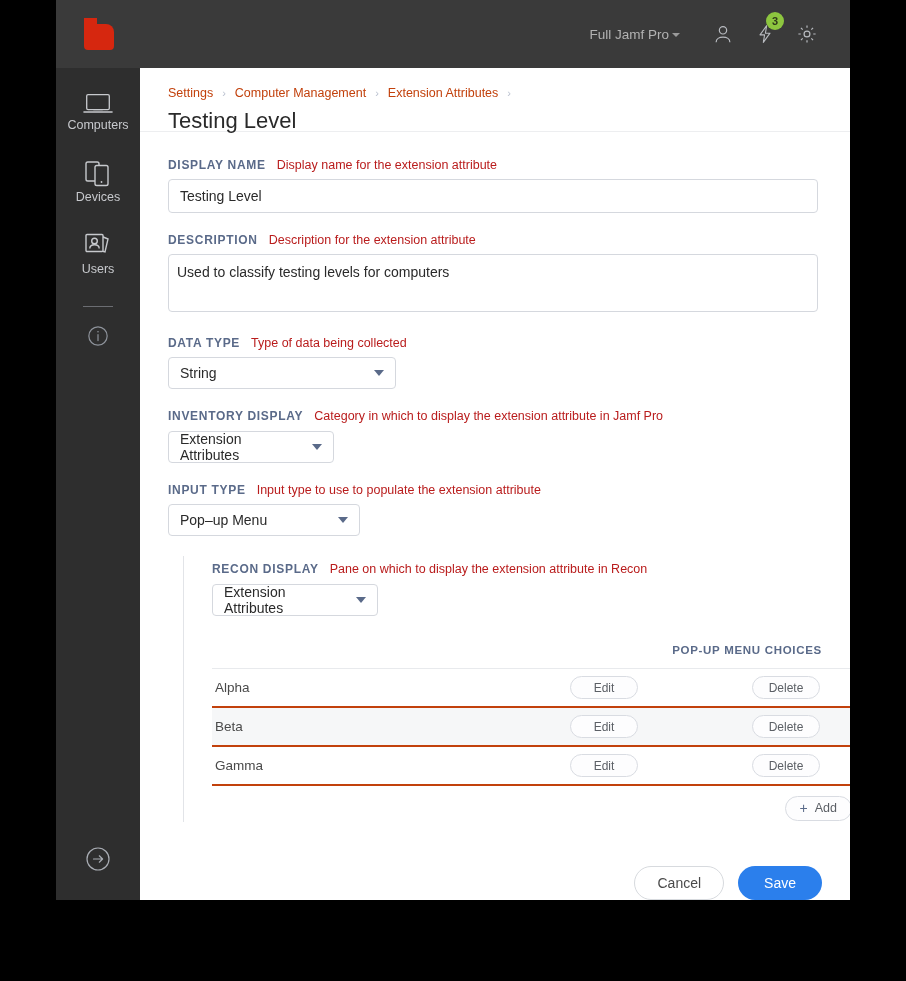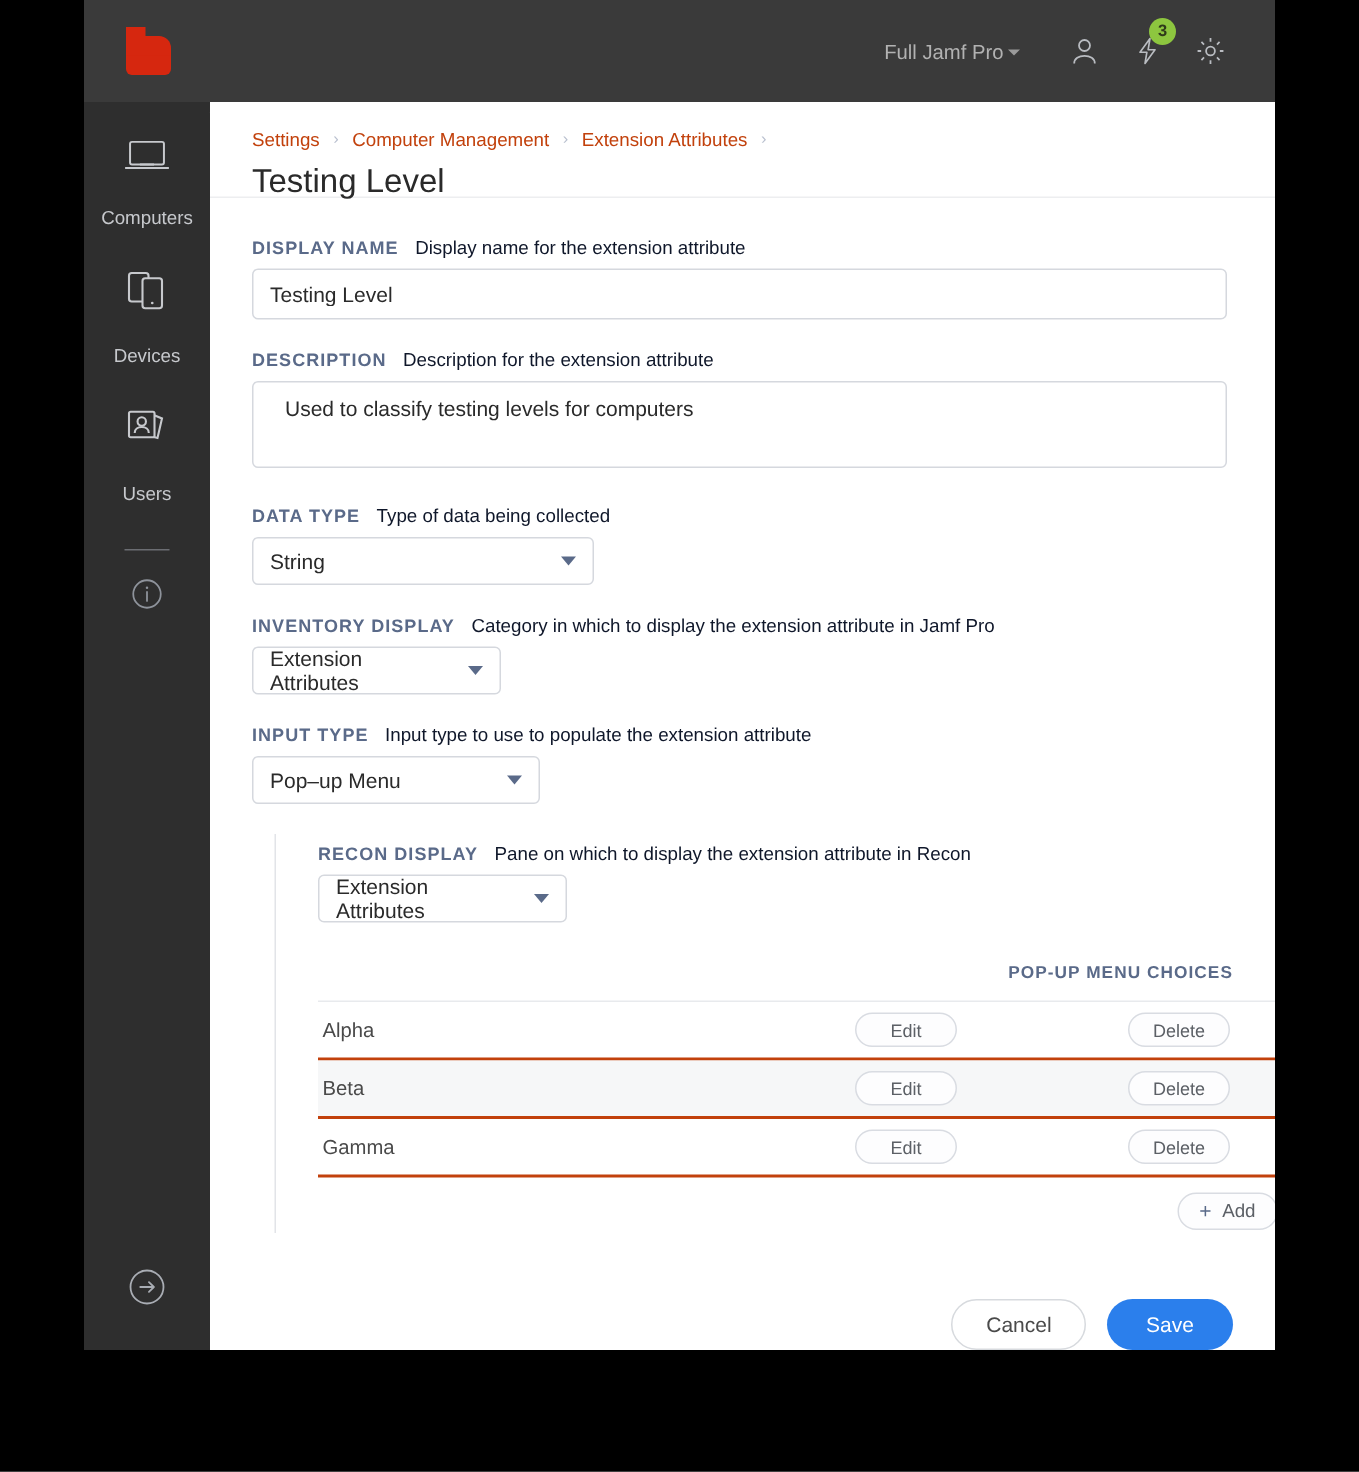--- a/index.html
+++ b/index.html
@@ -124,21 +124,21 @@
     height: 832px;
     background: #2e2e2e;
   }
   .side-item {
     width: 84px;
     padding-top: 18px;
     padding-bottom: 8px;
     display: flex;
     flex-direction: column;
     align-items: center;
-    gap: 22px;
+    gap: 2px;
     cursor: pointer;
     color: #c7c9cd;
     font-size: 12.5px;
   }
   .side-item .ico {
     height: 30px;
     display: flex;
     align-items: flex-end;
     justify-content: center;
   }
@@ -215,21 +215,21 @@
   }
   .flabel {
     font-size: 12px;
     font-weight: bold;
     letter-spacing: 0.7px;
     color: #5a6a89;
     text-transform: uppercase;
   }
   .fhint {
     font-size: 12.5px;
-    color: #0f172a;
+    color: #b91c1c;
   }
 
   .text-input {
     width: 650px;
     height: 34px;
     box-sizing: border-box;
     border: 1px solid #d5d8de;
     border-radius: 4px;
     padding: 0 11px;
     font-size: 14px;
@@ -237,21 +237,21 @@
     font-family: "Liberation Sans", sans-serif;
     background: #fff;
     outline: none;
   }
   .text-area {
     width: 650px;
     height: 58px;
     box-sizing: border-box;
     border: 1px solid #d5d8de;
     border-radius: 4px;
-    padding: 8px 21px;
+    padding: 8px 8px;
     font-size: 14px;
     color: #2a2a2a;
     font-family: "Liberation Sans", sans-serif;
     resize: none;
     outline: none;
     line-height: 1.3;
   }
 
   .select-box {
     display: inline-flex;

